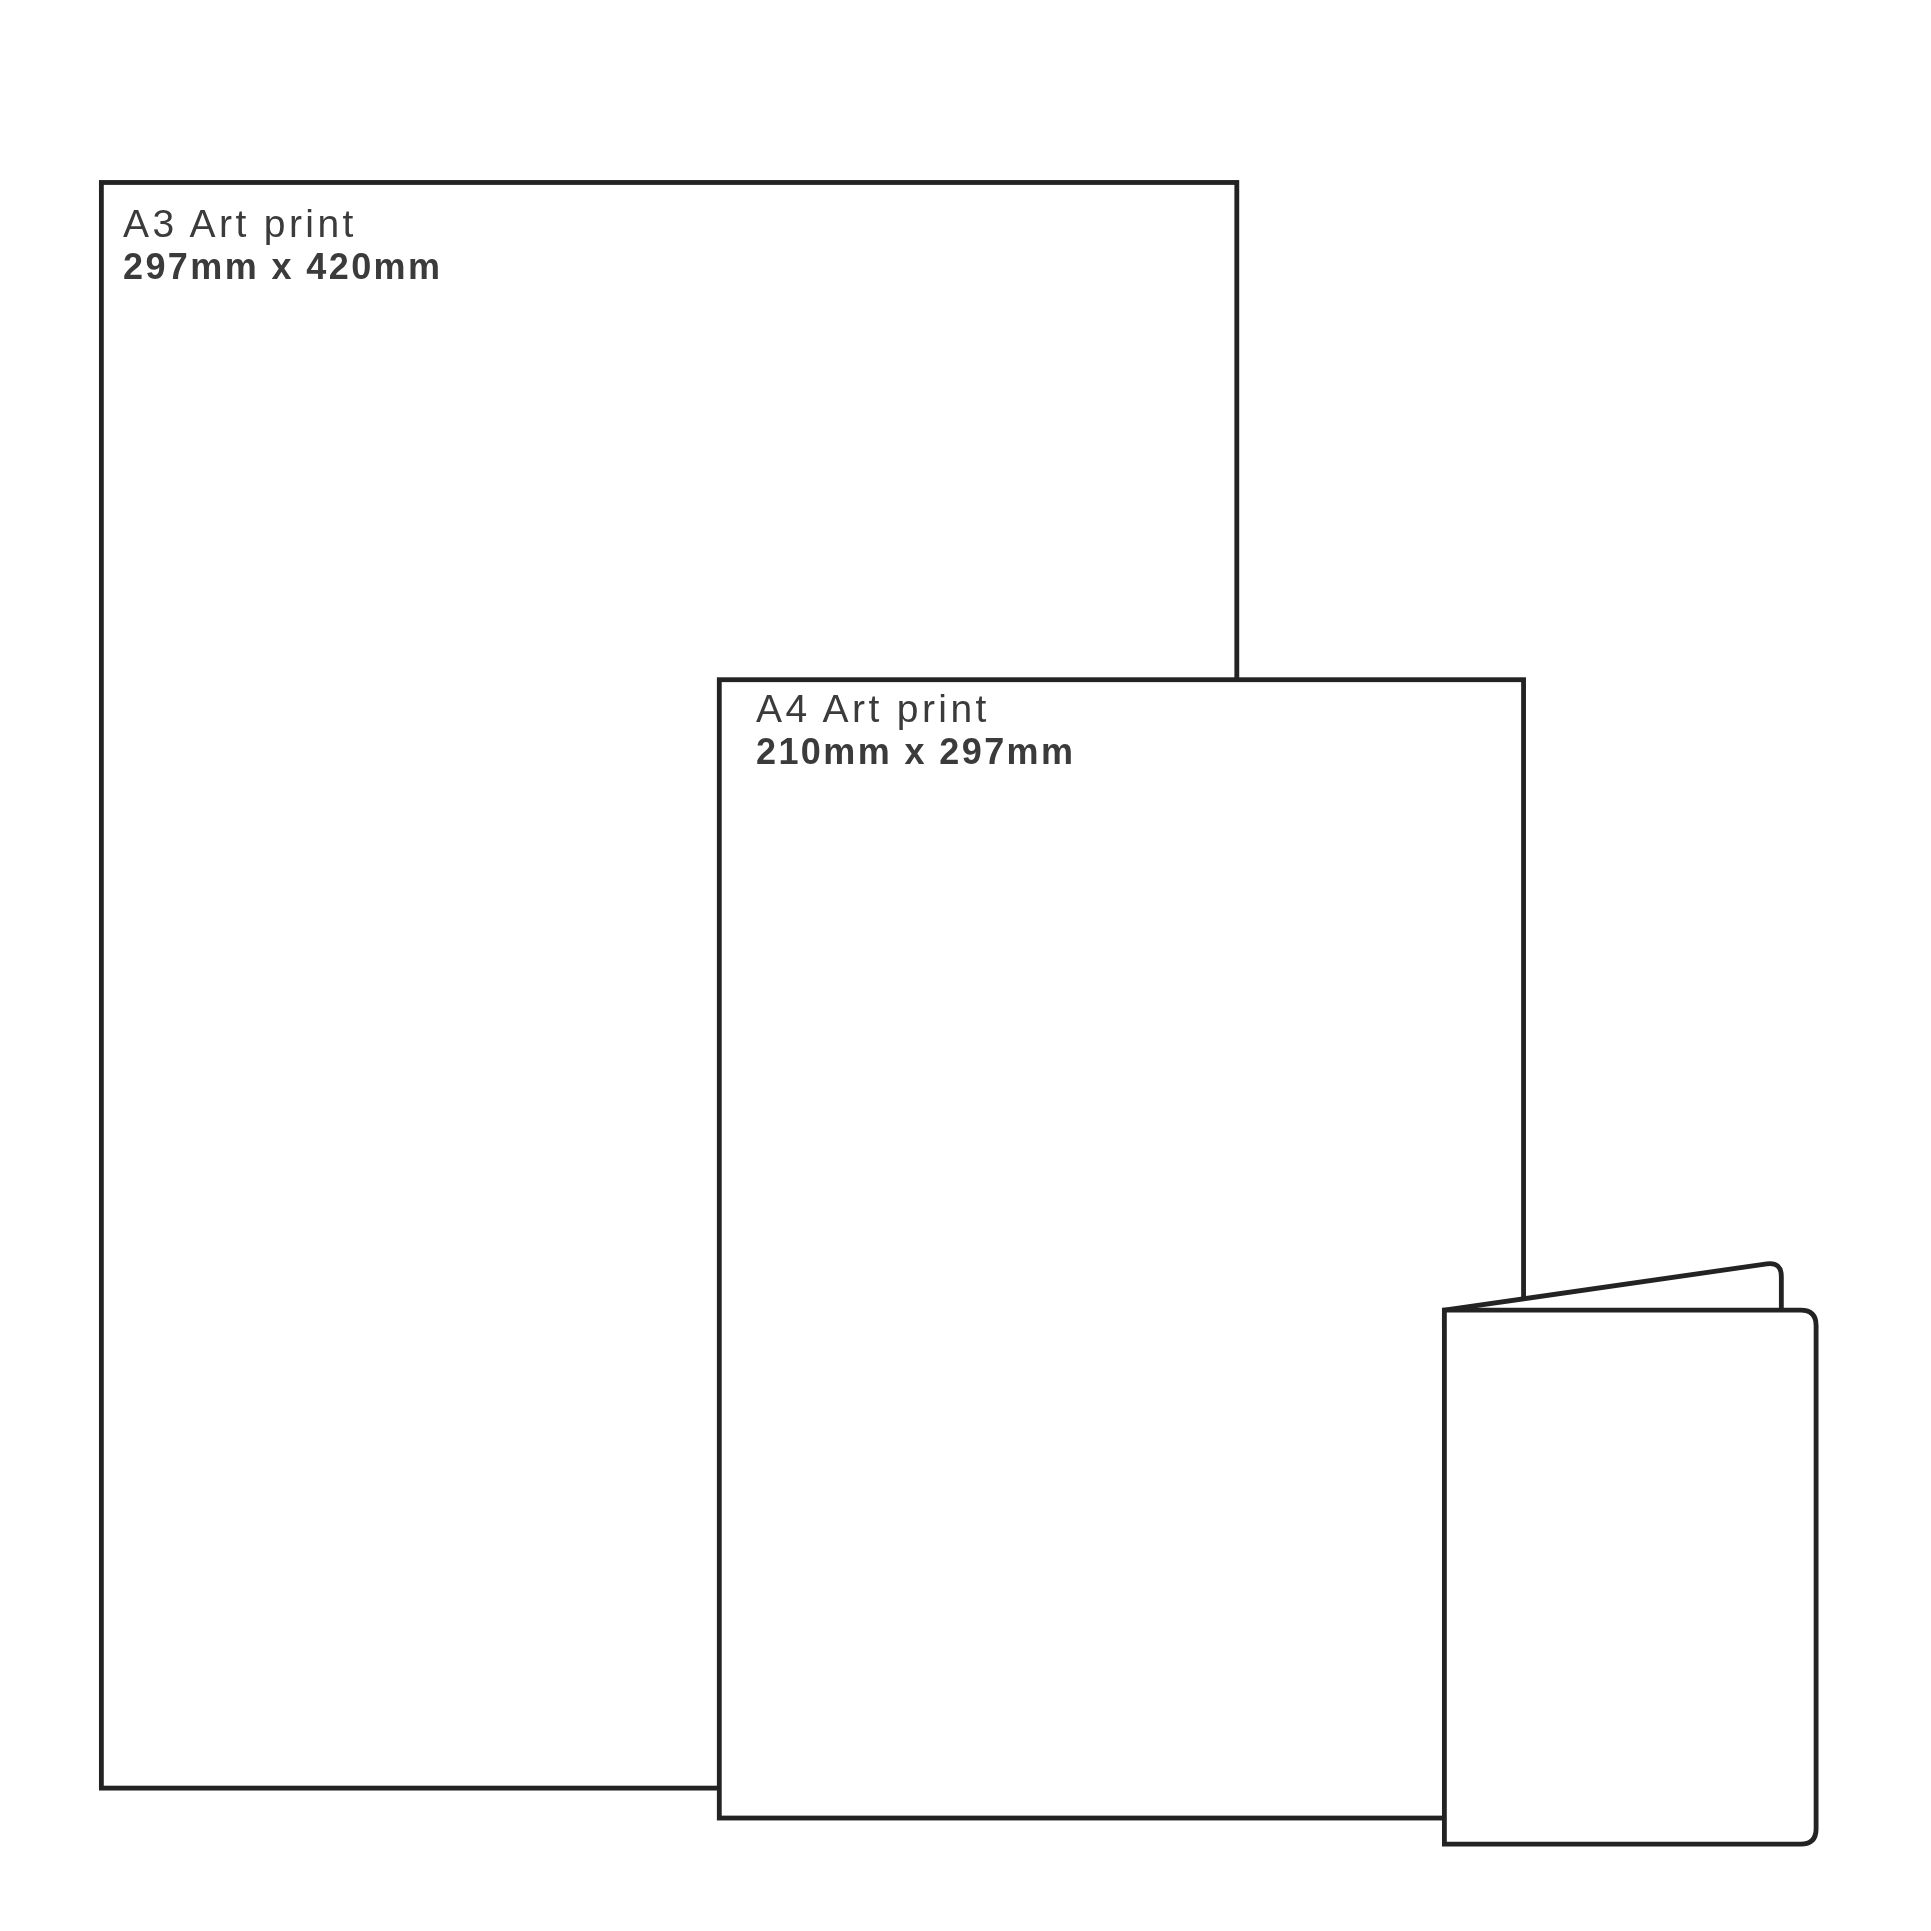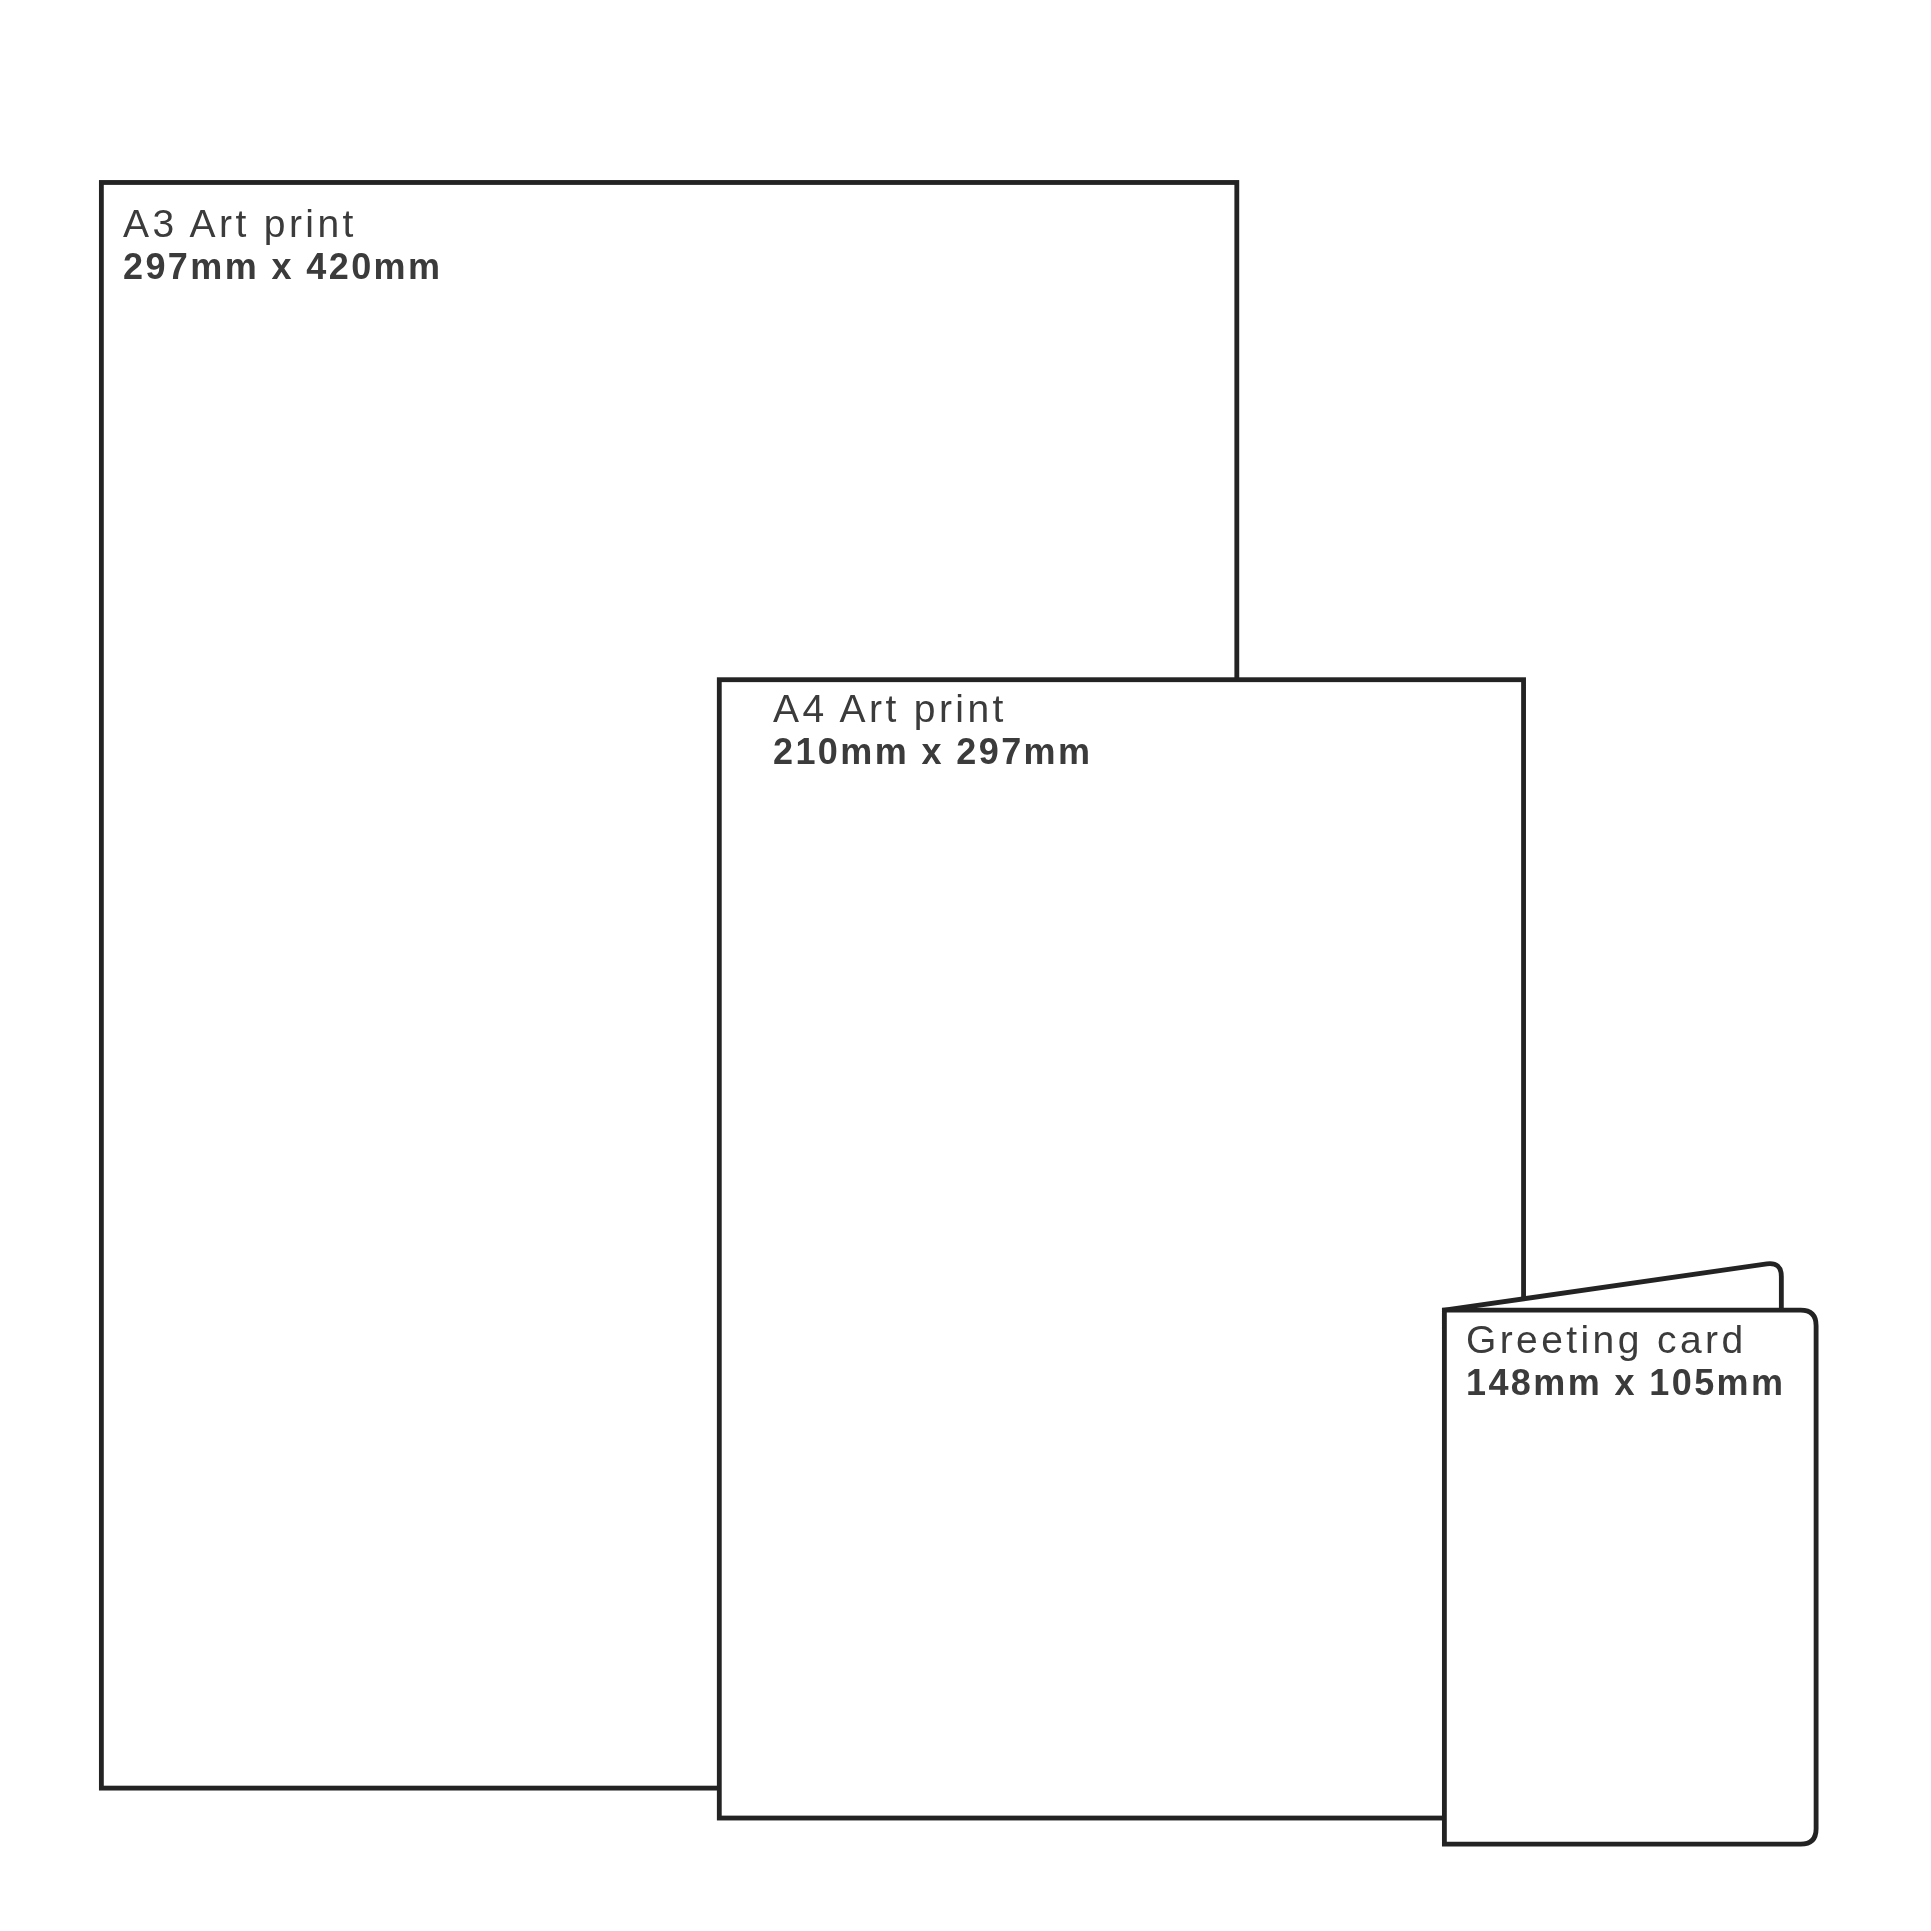--- a/index.html
+++ b/index.html
@@ -65,24 +65,20 @@
     <path class="outline" d="M 1496 1357 L 1830 1309 Q 1845 1307 1845 1322 L 1845 1374 L 1496 1374 Z"></path>
 
     <path class="outline" d="M 1496 1357 H 1865 Q 1881 1357 1881 1373 V 1894 Q 1881 1910 1865 1910 H 1496 Z"></path>
   </svg>
 
   <div class="label" style="left:123px; top:202px;">
     <span class="title">A3 Art print</span>
     <span class="dims">297mm x 420mm</span>
   </div>
 
-  <div class="label" style="left:773px; top:687px;">
+  <div class="label" style="left:756px; top:687px;">
     <span class="title">A4 Art print</span>
     <span class="dims">210mm x 297mm</span>
   </div>
 
-  <div class="label" style="left:1466px; top:1318px;">
-    <span class="title">Greeting card</span>
-    <span class="dims">148mm x 105mm</span>
-  </div>
 
 </div>
 
 
 </body></html>

